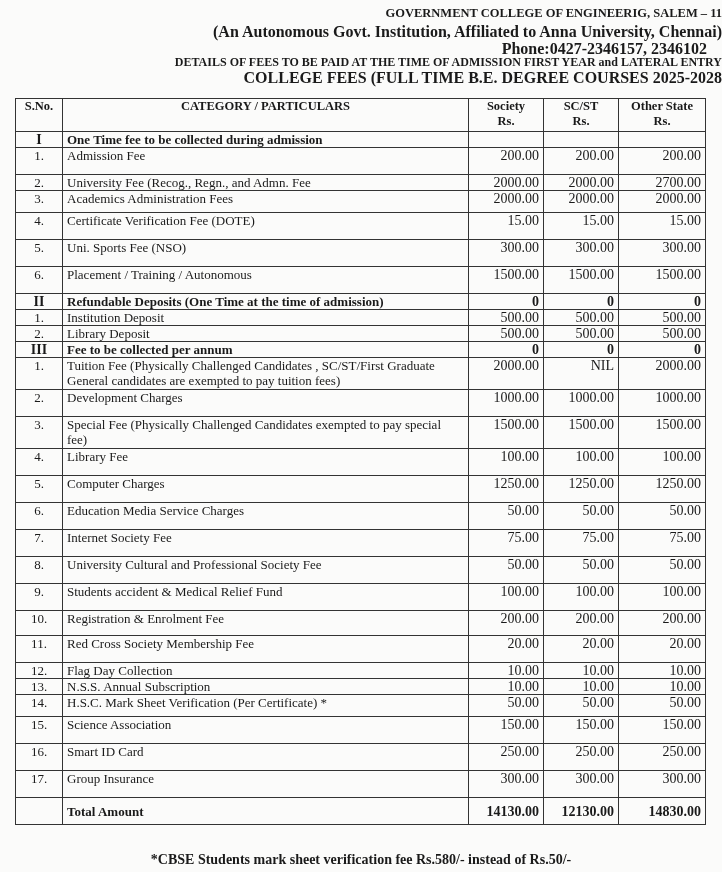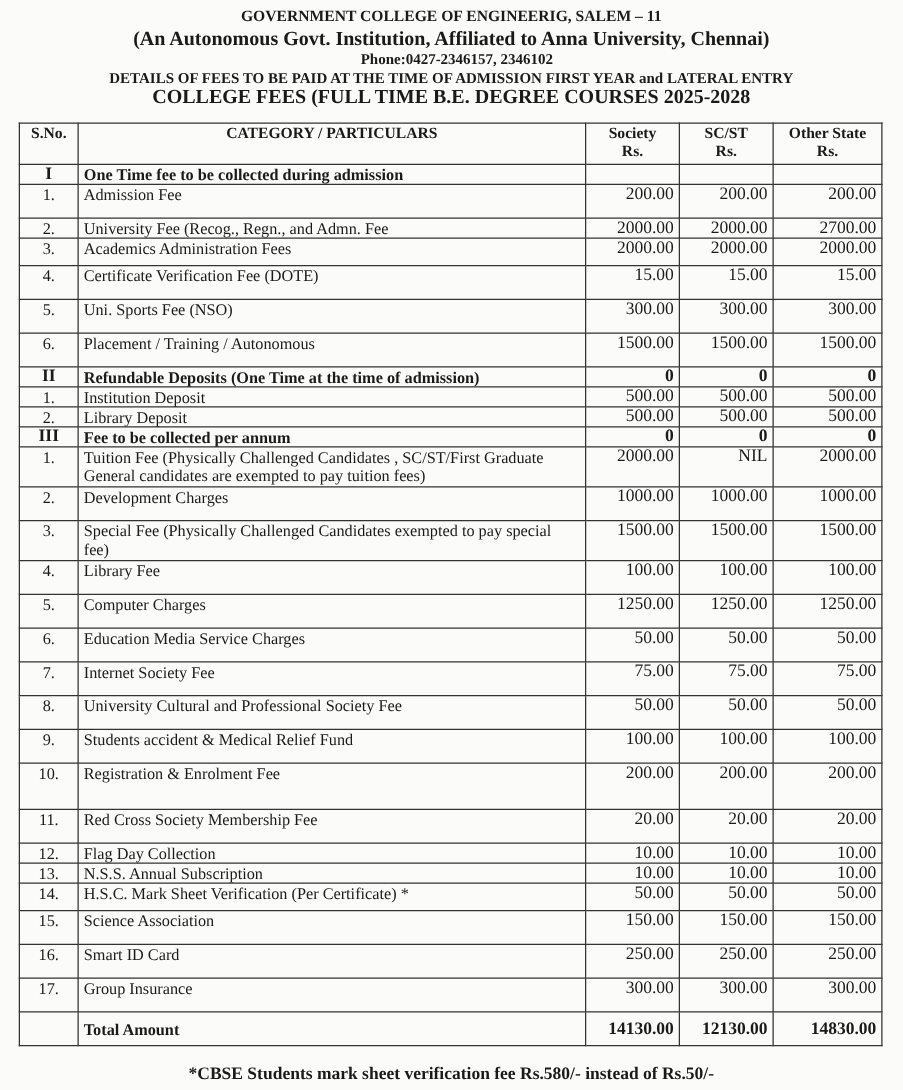--- a/index.html
+++ b/index.html
@@ -1,23 +1,23 @@
 <!DOCTYPE html>
 <html><head>
 <meta charset="utf-8">
 <style>
   html, body { margin: 0; padding: 0; background: #fbfbfa; }
   body {
     width: 722px; height: 872px; overflow: hidden; position: relative;
     font-family: "Liberation Serif", serif; color: #1a1a1a;
   }
-  .header { text-align: center; font-weight: bold; }
+  .header { text-align: right; font-weight: bold; }
   .h1 { position: absolute; left: 0; width: 722px; top: 6px; font-size: 12.5px; }
   .h2 { position: absolute; left: 0; width: 722px; top: 23px; font-size: 16px; }
-  .h3 { position: absolute; left: 12px; width: 707px; top: 40px; font-size: 12px; }
+  .h3 { position: absolute; left: 0; width: 707px; top: 40px; font-size: 16px; }
   .h4 { position: absolute; left: 0; width: 722px; top: 55px; font-size: 12px; }
   .h5 { position: absolute; left: 0; width: 722px; top: 69px; font-size: 16px; }
 
   table.fees {
     position: absolute; left: 15px; top: 98px;
     width: 690px; border-collapse: collapse; table-layout: fixed;
     font-size: 13px;
   }
   table.fees td, table.fees th {
     border: 1px solid #333;
@@ -210,21 +210,21 @@
         <td class="amt">50.00</td>
         <td class="amt">50.00</td>
       </tr>
       <tr class="item" style="height: 27px;">
         <td class="sno">9.</td>
         <td>Students accident &amp; Medical Relief Fund</td>
         <td class="amt">100.00</td>
         <td class="amt">100.00</td>
         <td class="amt">100.00</td>
       </tr>
-      <tr class="item" style="height: 37px;">
+      <tr class="item" style="height: 25px;">
         <td class="sno">10.</td>
         <td>Registration &amp; Enrolment Fee</td>
         <td class="amt">200.00</td>
         <td class="amt">200.00</td>
         <td class="amt">200.00</td>
       </tr>
       <tr class="item" style="height: 27px;">
         <td class="sno">11.</td>
         <td>Red Cross Society Membership Fee</td>
         <td class="amt">20.00</td>

